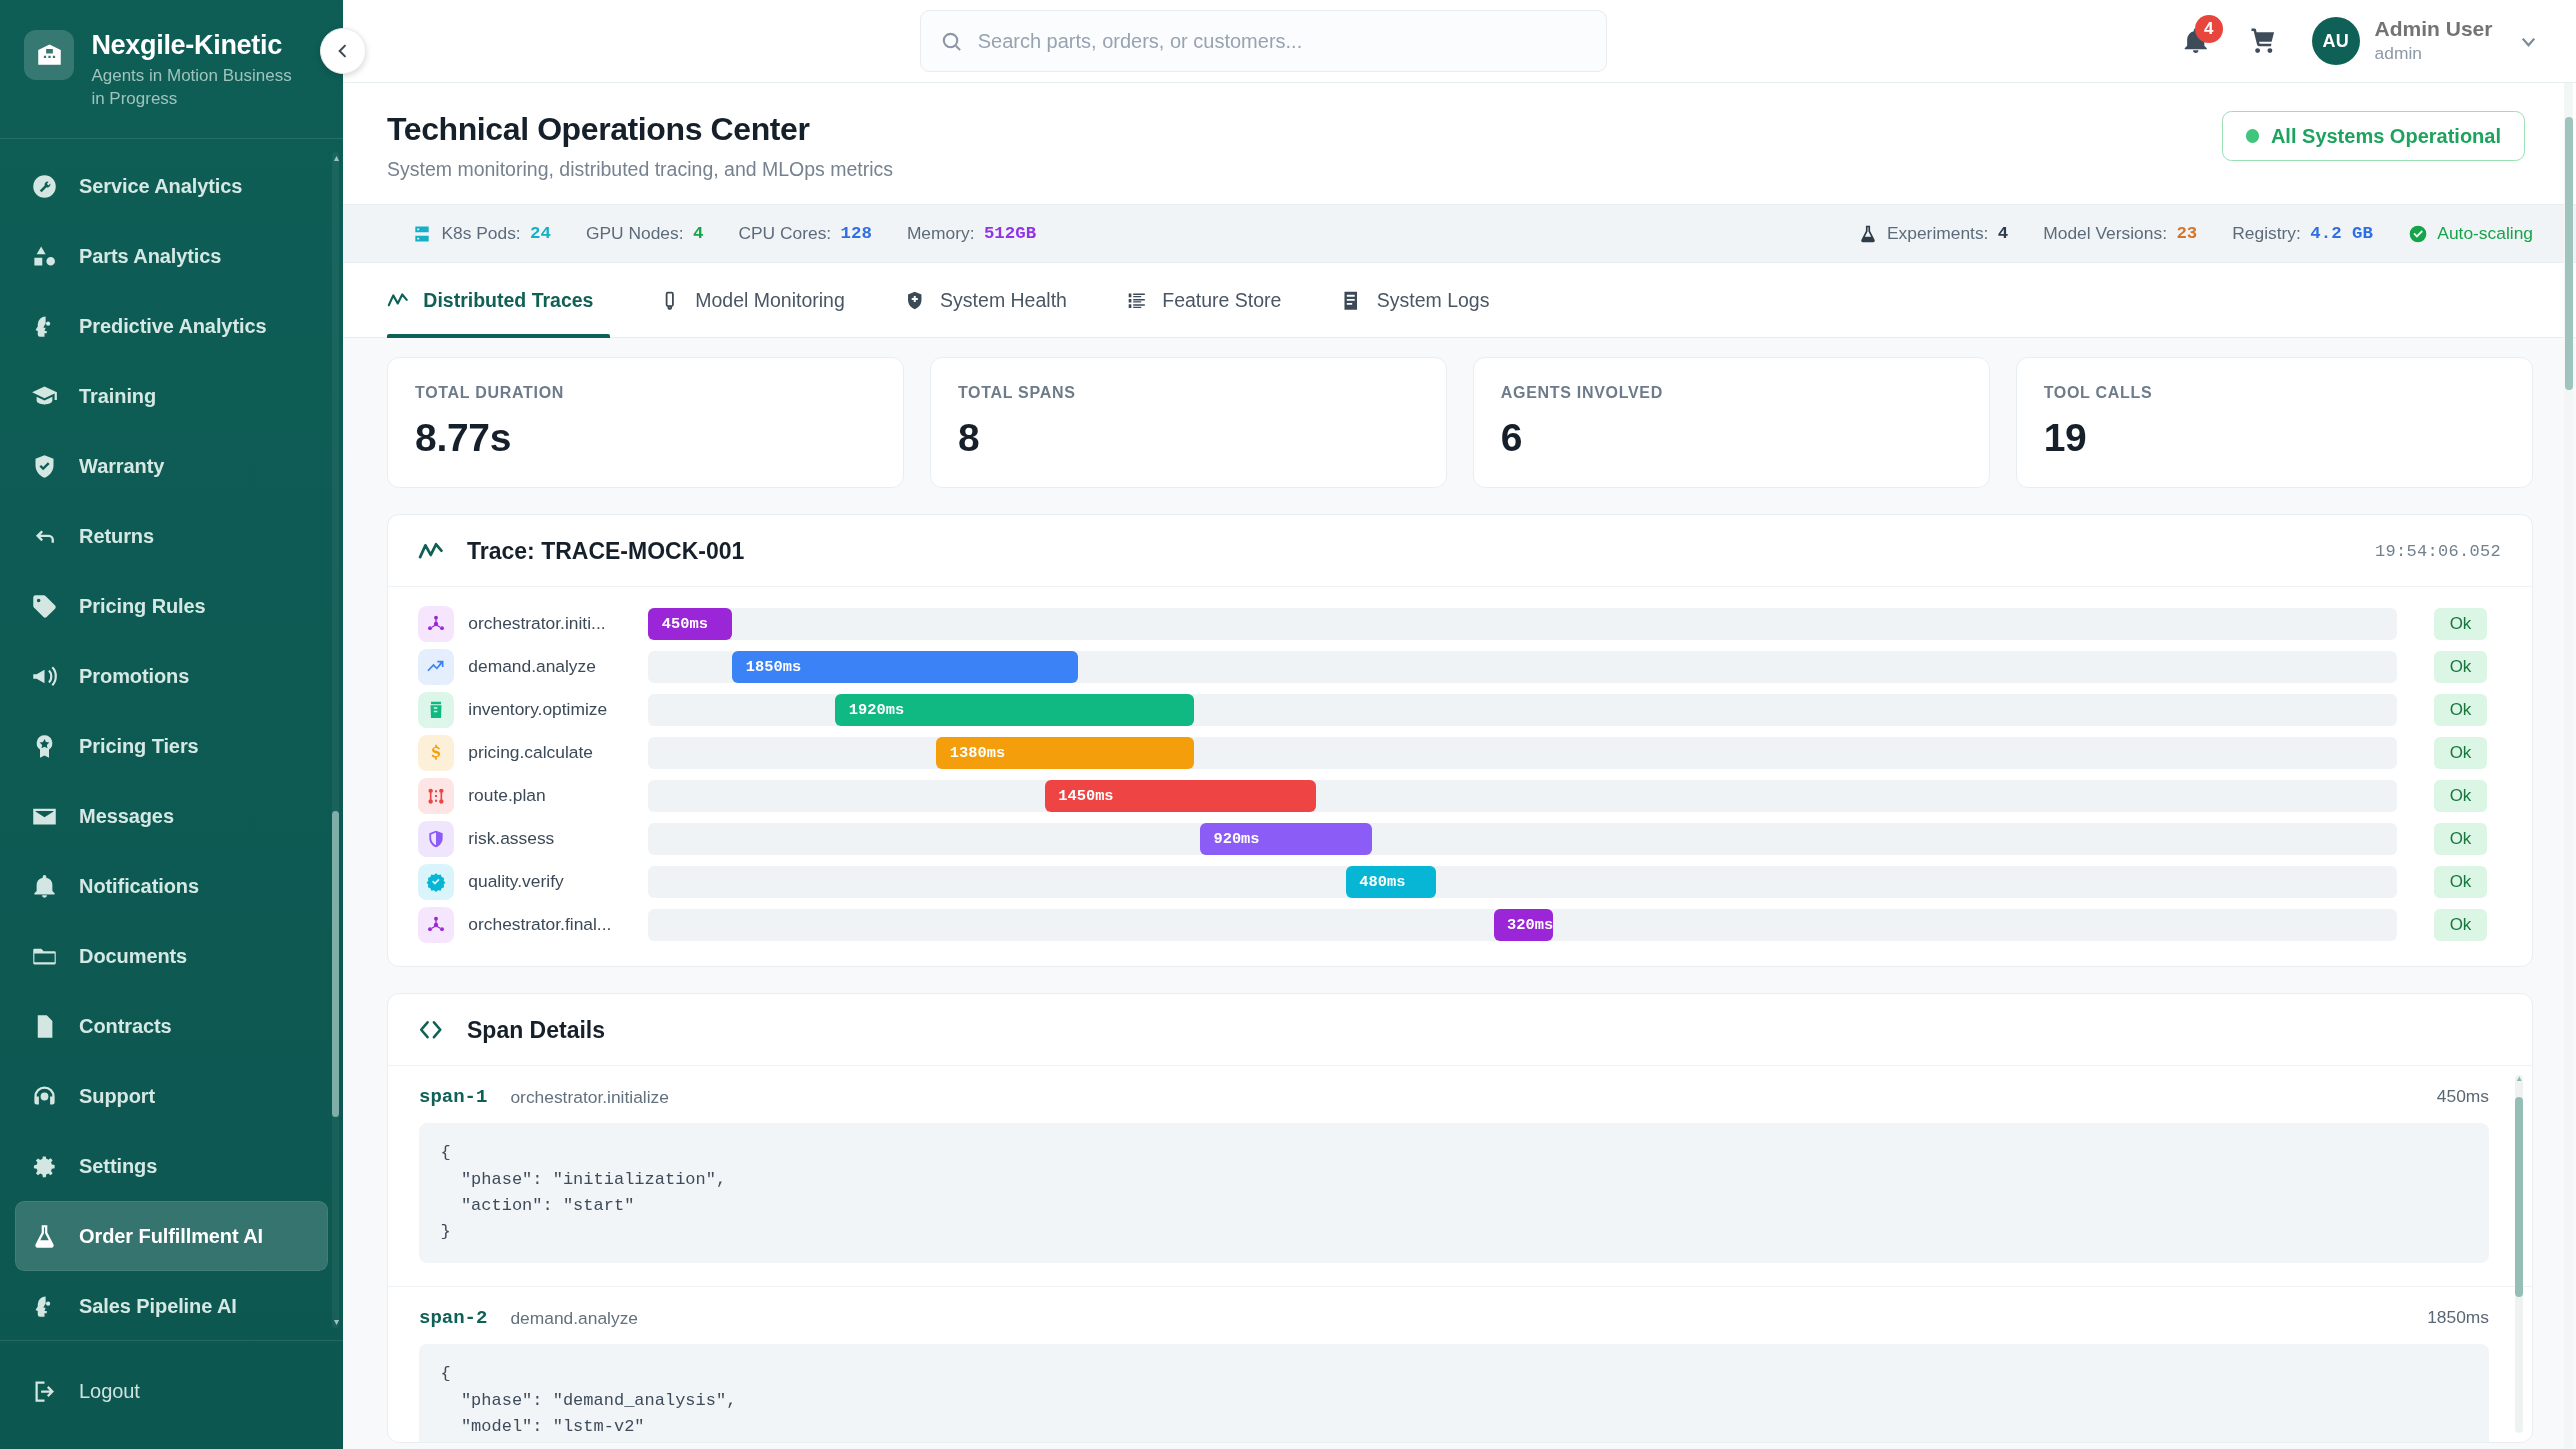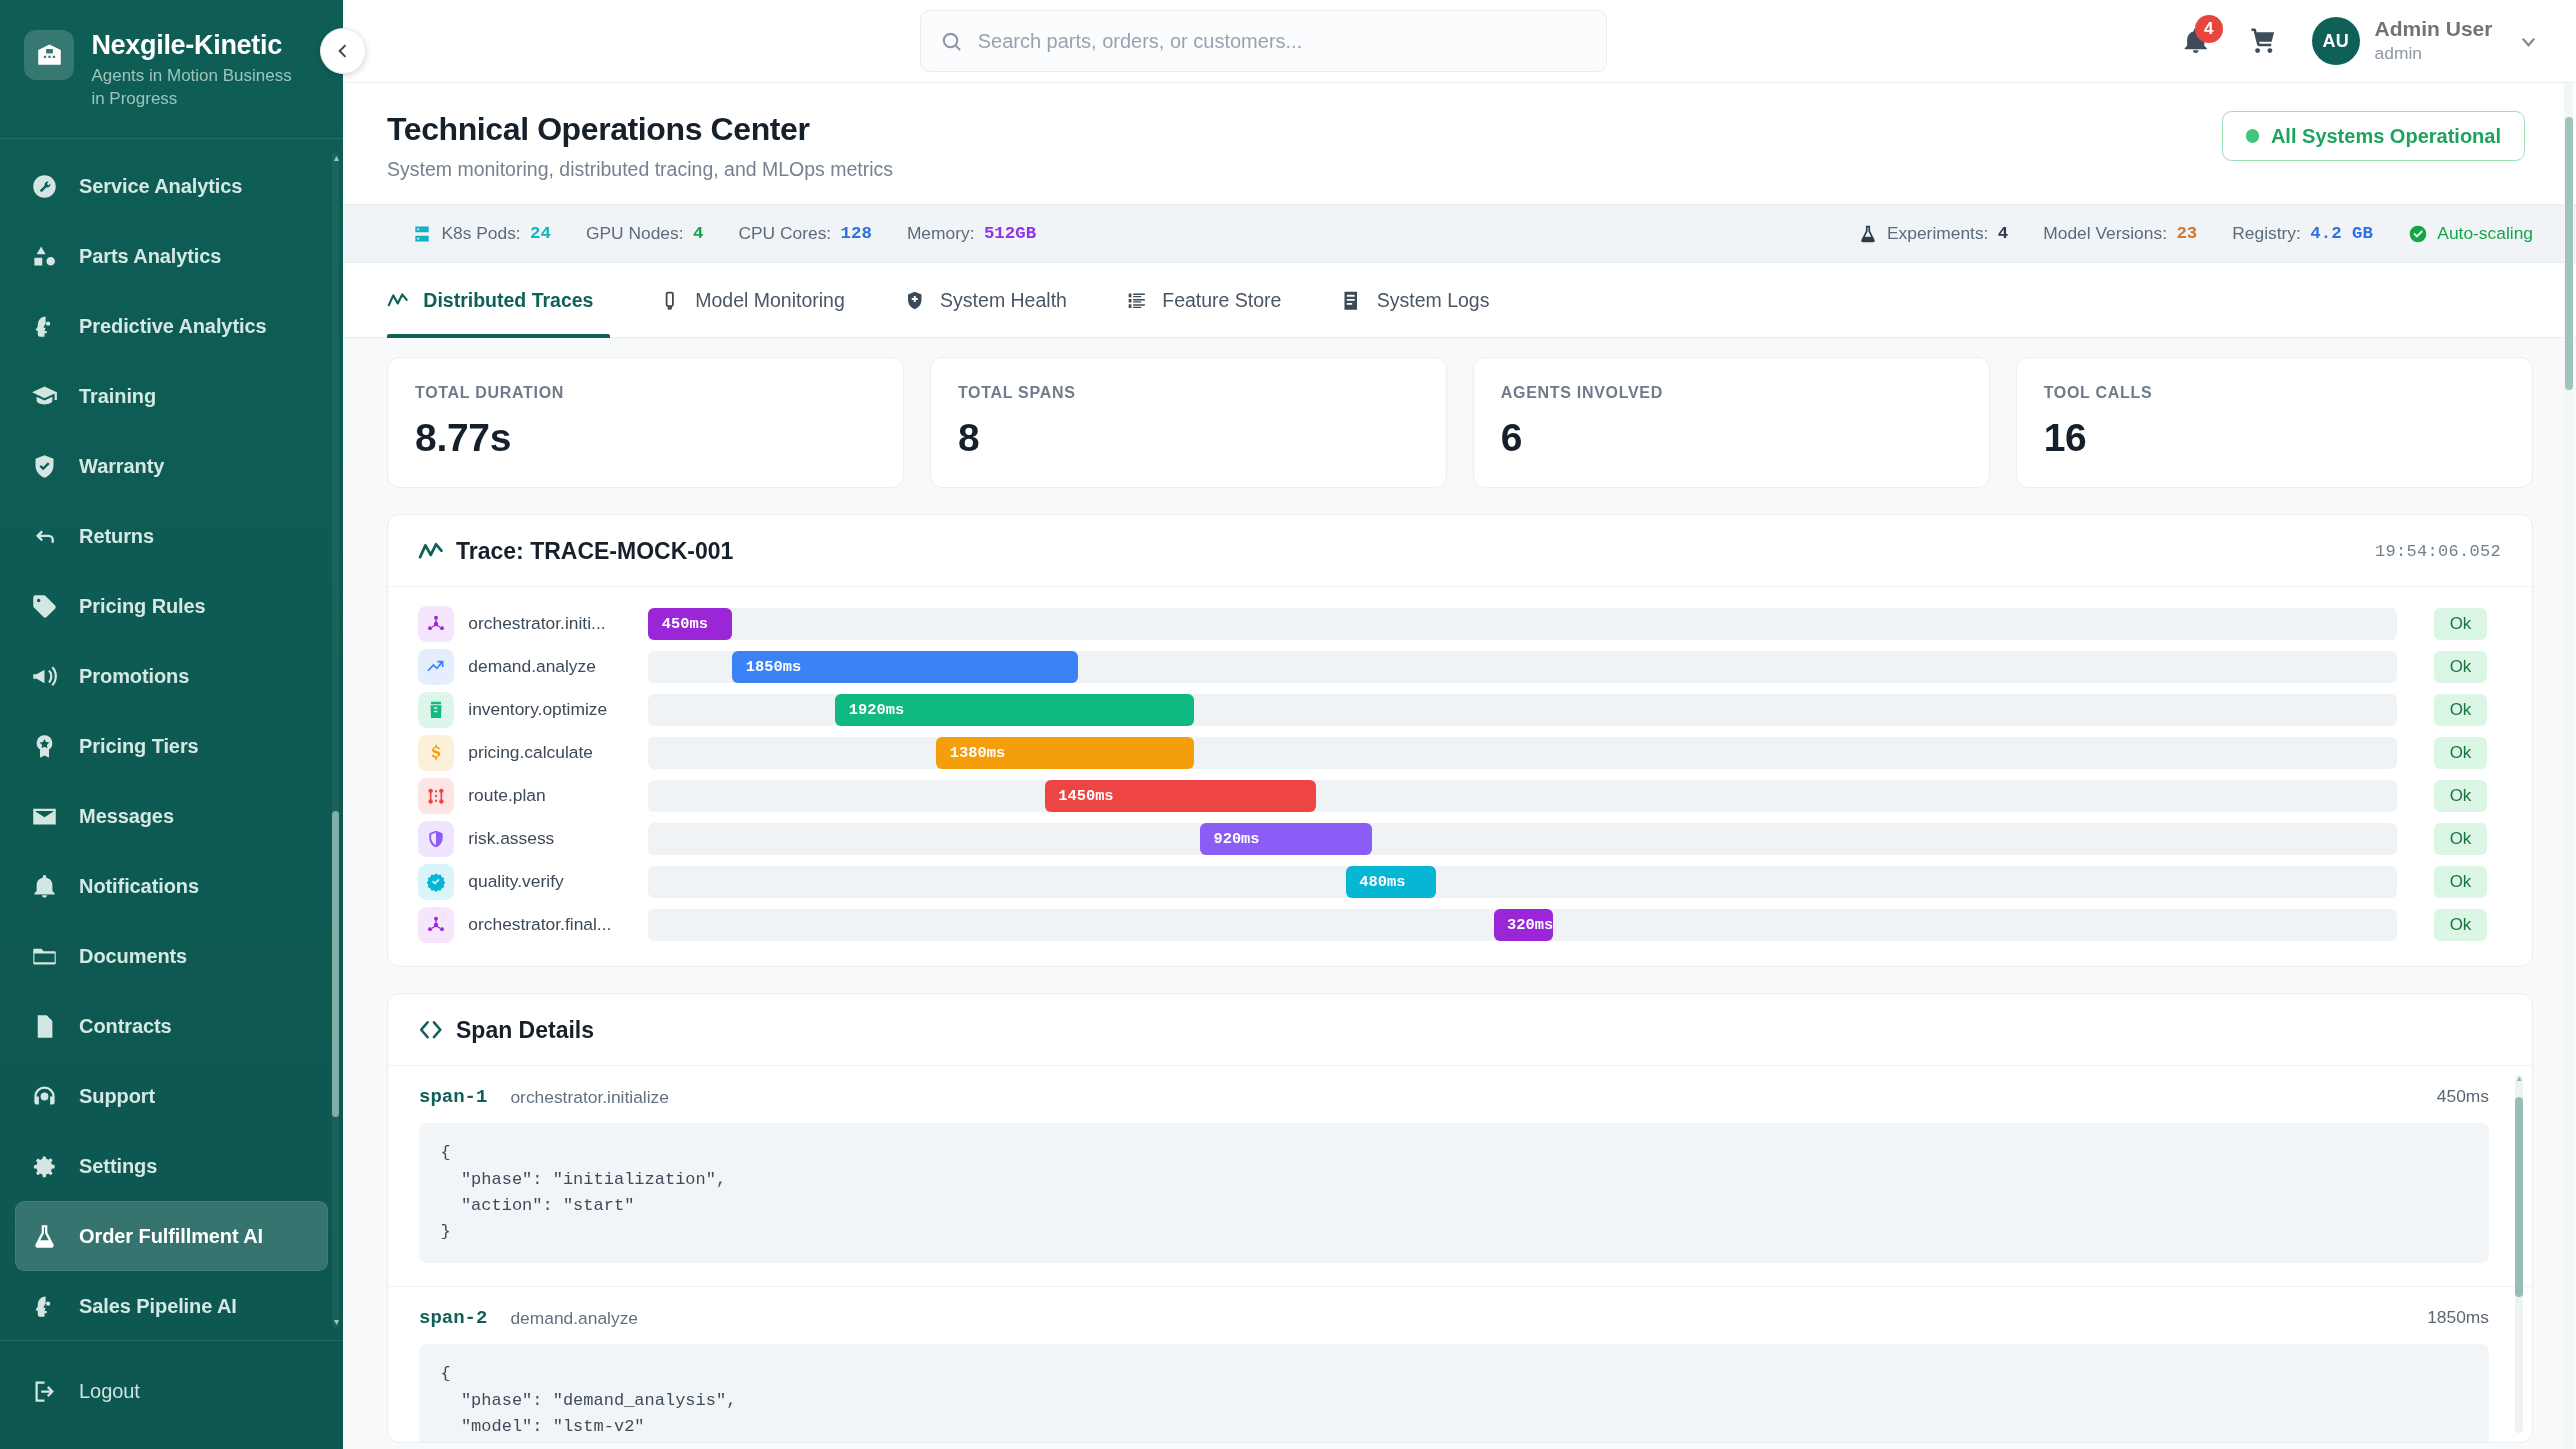--- a/index.html
+++ b/index.html
@@ -175,21 +175,21 @@
   .kpi-value { font-size: 39px; font-weight: 700; color: #16202b; margin-top: 14.8px; letter-spacing: -0.3px; }
 
   .card {
     background: #ffffff; border: 0.7px solid #e9eef2; border-radius: 12px;
     margin-top: 25.5px; overflow: hidden;
   }
   .card-head {
     display: flex; align-items: center; justify-content: space-between;
     padding: 23px 31px 21.5px 29.5px; border-bottom: 0.7px solid #eef2f5;
   }
-  .card-title { display: flex; align-items: center; gap: 13px; font-size: 23px; font-weight: 700; color: #16202b; }
+  .card-title { display: flex; align-items: center; gap: 24px; font-size: 23px; font-weight: 700; color: #16202b; }
   .card-title svg { width: 25.5px; height: 25.5px; }
   .card-time { font-size: 17px; color: #73808e; font-family: "Liberation Mono", monospace; letter-spacing: 0.3px; }
 
   
   .waterfall { padding: 14.8px 31px 20px 29.5px; }
   .wf-row { display: flex; align-items: center; height: 43px; margin-bottom: 0; }
   .wf-icon {
     width: 36px; height: 36px; flex: 0 0 36px; border-radius: 8.7px;
     display: flex; align-items: center; justify-content: center; margin-right: 14.8px;
   }
@@ -580,21 +580,21 @@
             <div class="kpi">
               <div class="kpi-label">TOTAL SPANS</div>
               <div class="kpi-value">8</div>
             </div>
             <div class="kpi">
               <div class="kpi-label">AGENTS INVOLVED</div>
               <div class="kpi-value">6</div>
             </div>
             <div class="kpi">
               <div class="kpi-label">TOOL CALLS</div>
-              <div class="kpi-value">16</div>
+              <div class="kpi-value">19</div>
             </div>
           </section>
 
         <section class="card">
           <div class="card-head">
             <div class="card-title">
               <svg viewBox="0 0 24 24" style="fill:none;stroke:#0f6157;stroke-width:2.6;stroke-linecap:round;stroke-linejoin:round;">
                   <polyline points="2,17 7,6 12,15 17,5 22,11"></polyline>
                 </svg>
               <span>Trace: TRACE-MOCK-001</span>

